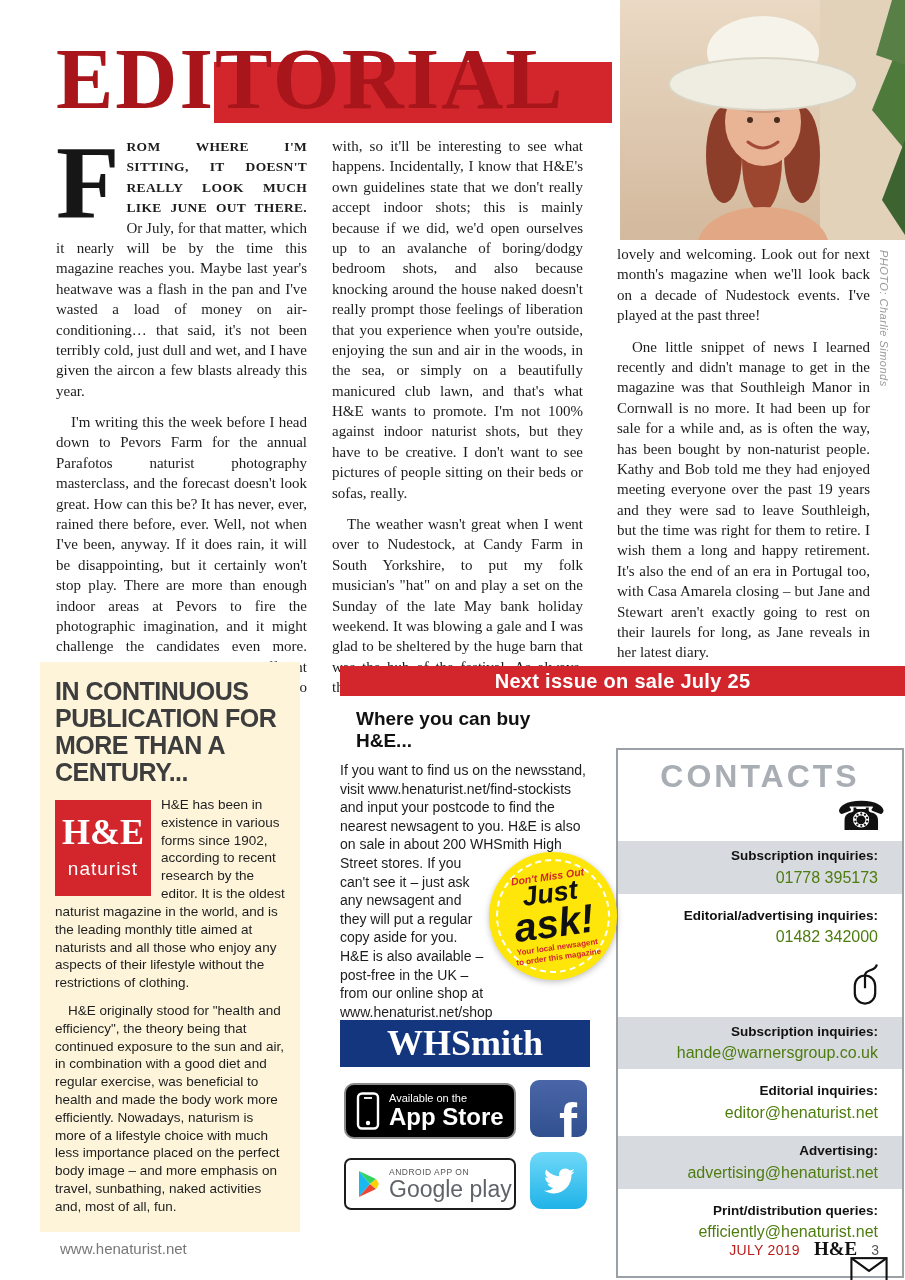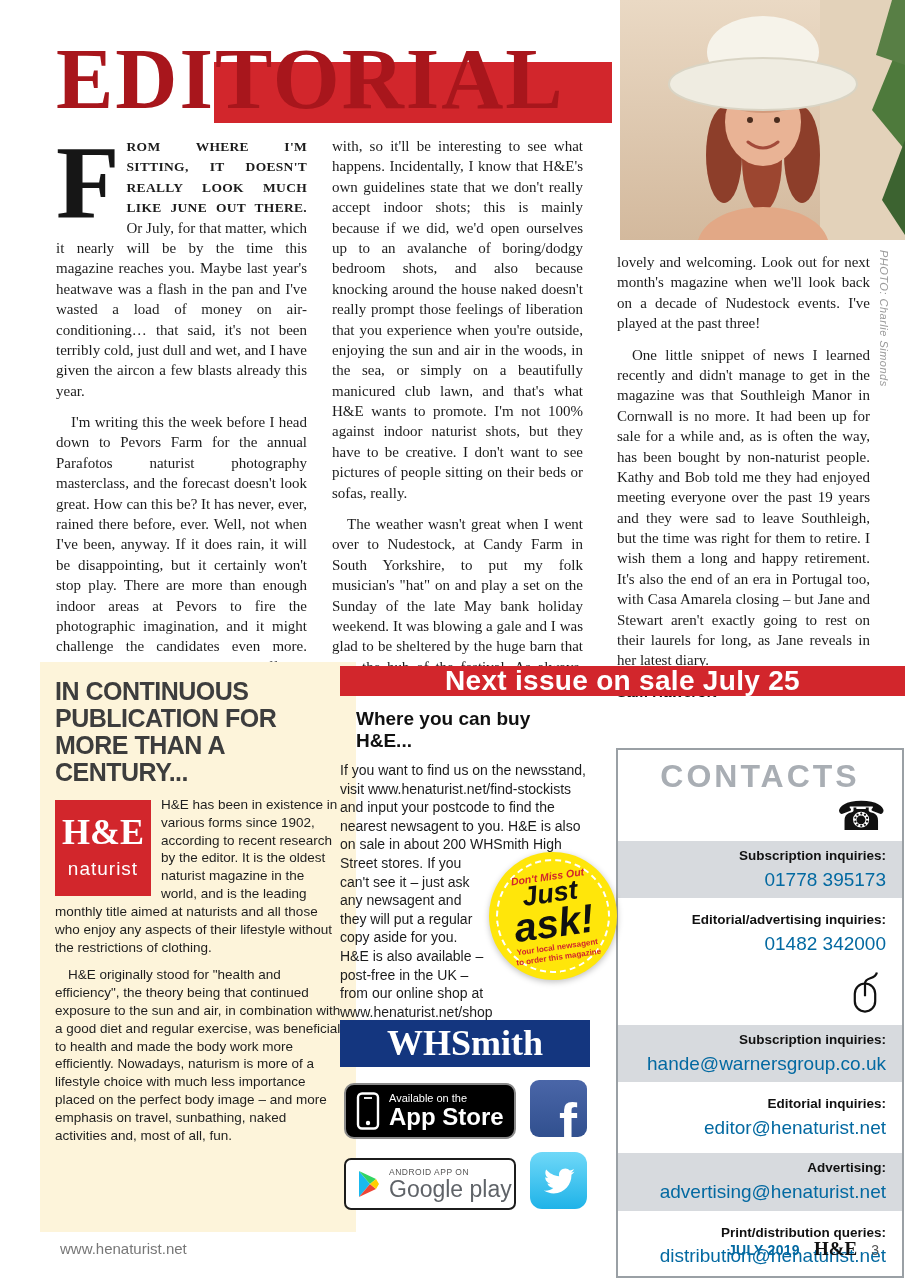--- a/index.html
+++ b/index.html
@@ -14,44 +14,44 @@
   
   .photo { position:absolute; left:620px; top:0; width:285px; height:240px; display:block; }
   .credit { position:absolute; left:878px; top:250px; height:200px; writing-mode:vertical-rl;
     font-size:11px; font-style:italic; color:#9a9a9a; letter-spacing:.5px; }
 
   
   .col { position:absolute; width:251px; font-family:"Liberation Serif","DejaVu Serif",serif;
     font-size:15px; line-height:1.36; color:#1c1c1c; }
   .col1 { left:56px;  top:136px; }
   .col2 { left:332px; top:136px; }
-  .col3 { left:617px; top:252px; width:253px; }
+  .col3 { left:617px; top:244px; width:253px; }
   .bp { margin:0 0 11px; text-align:justify; }
   .bp.indent { text-indent:15px; }
   .dropcap { float:left; font-size:104px; line-height:.8; font-weight:bold; color:#161616;
     padding:4px 7px 0 0; font-family:"Liberation Serif","DejaVu Serif",serif; }
   .lead { font-weight:bold; font-size:13.5px; letter-spacing:.3px; }
   .signature { margin:4px 0 0; font-family:"Liberation Sans","DejaVu Sans",sans-serif;
     font-weight:bold; font-style:italic; font-size:15px; color:#111; }
 
   
-  .century-box { position:absolute; left:40px; top:662px; width:316px; height:570px;
+  .century-box { position:absolute; left:40px; top:662px; width:260px; height:570px;
     background:#fdf4da; box-sizing:border-box; padding:16px 15px; }
   .century-heading { margin:0 0 10px; font-size:25px; line-height:1.08; font-weight:bold;
     color:#3d3d3d; letter-spacing:-0.5px; }
   .hne-logo { float:left; width:96px; height:96px; background:#d2262c; margin:4px 10px 4px 0;
     text-align:center; color:#fff; box-sizing:border-box; padding-top:14px; }
   .hne-top { font-family:"Liberation Serif","DejaVu Serif",serif; font-weight:bold; font-size:36px; line-height:1; }
   .hne-bottom { font-size:19px; letter-spacing:1px; margin-top:8px; }
   .century-p { margin:0 0 10px; font-size:13.5px; line-height:1.32; color:#1e1e1e; }
   .century-p.indent { text-indent:13px; }
 
   
   .banner { position:absolute; left:340px; top:666px; width:565px; height:30px; background:#d2262c;
-    color:#fff; font-weight:bold; font-size:28px; text-align:center; line-height:30px; letter-spacing:.3px; }
+    color:#fff; font-weight:bold; font-size:20px; text-align:center; line-height:30px; letter-spacing:.3px; }
 
   
   .buy { position:absolute; left:340px; top:708px; width:258px; }
   .buy-heading { margin:0 16px 9px; font-size:19px; font-weight:bold; color:#111; }
   .buy-text { margin:0; font-size:14px; line-height:1.33; color:#1c1c1c; }
   .buy-text.narrow { width:146px; }
 
   .badge { position:absolute; left:489px; top:852px; width:128px; height:128px; border-radius:50%;
     background:#ffe60a; transform:rotate(-8deg); box-shadow:0 2px 6px rgba(0,0,0,.25);
     display:flex; align-items:center; justify-content:center; z-index:5; }
@@ -84,33 +84,33 @@
 
   .tw { position:absolute; left:530px; top:1152px; width:57px; height:57px; border-radius:12px;
     background:linear-gradient(#6fd8f8,#1fb3e8); display:flex; align-items:center; justify-content:center; }
 
   
   .contacts { position:absolute; left:616px; top:704px; width:288px; height:530px; box-sizing:border-box;
     border:2px solid #9aa0a5; background:#fff; padding-top:6px;margin-top:44px; }
   .c-title { text-align:center; color:#a9aeb4; font-weight:bold; font-size:32px; letter-spacing:3px; margin:2px 0 0; }
   .c-phone { text-align:right; padding-right:16px; font-size:40px; line-height:1.05;
     font-family:"DejaVu Sans",sans-serif; color:#111; margin:0 0 4px; }
-  .c-row { margin:0 0 7px; padding:5px 16px; text-align:right; }
+  .c-row { margin:0 0 7px; padding:5px 24px; text-align:right; }
   .c-row.gray { background:#d7dade; }
   .c-label { font-weight:bold; font-size:13.5px; line-height:1.45; color:#111; }
-  .c-value { font-size:19px; line-height:1.45; color:#0369a1; }
+  .c-value { font-size:16px; line-height:1.45; color:#4d7c0f; }
   .c-mouse { text-align:right; padding-right:20px; margin:2px 0 6px; }
   .c-env { text-align:right; padding-right:14px; margin:4px 0 4px; }
   .c-address { text-align:right; padding:0 12px; font-size:14px; line-height:1.4; color:#111; }
 
   
   .footer { position:absolute; left:0; top:1238px; width:100%; height:30px;text-align:right; }
   .f-site { position:absolute; left:60px; top:2px; font-size:15px; color:#777; }
   .f-right { position:absolute; right:26px; top:0; display:flex; align-items:baseline; gap:14px; }
-  .f-issue { font-size:14px; font-weight:bold; color:#0369a1; letter-spacing:.3px; }
+  .f-issue { font-size:14px; font-weight:normal; color:#b91c1c; letter-spacing:.3px; }
   .f-brand { font-size:19px; font-weight:bold; color:#111; font-family:"Liberation Serif","DejaVu Serif",serif; }
   .f-page { font-size:14px; color:#555; }
 </style>
 </head>
 <body>
 
 <div class="page">
 
   <div class="hdr-block"></div>
   <h1 class="hdr-title">EDITORIAL</h1>
@@ -254,21 +254,21 @@
     <div class="c-row">
       <div class="c-label">Editorial inquiries:</div>
       <div class="c-value">editor@henaturist.net</div>
     </div>
     <div class="c-row gray">
       <div class="c-label">Advertising:</div>
       <div class="c-value">advertising@henaturist.net</div>
     </div>
     <div class="c-row">
       <div class="c-label">Print/distribution queries:</div>
-      <div class="c-value">distribution@henaturist.net</div>
+      <div class="c-value">efficiently@henaturist.net</div>
     </div>
 
     <div class="c-env">
       <svg width="38" height="28" viewBox="0 0 40 28">
         <rect x="1.5" y="1.5" width="37" height="25" fill="none" stroke="#111" stroke-width="2.2"></rect>
         <path d="M1.5 1.5 L20 15 L38.5 1.5" fill="none" stroke="#111" stroke-width="2.2"></path>
       </svg>
     </div>
 
     <div class="c-address">Hawk Editorial Ltd, PO Box 545, Hull HU9 9JF</div>

